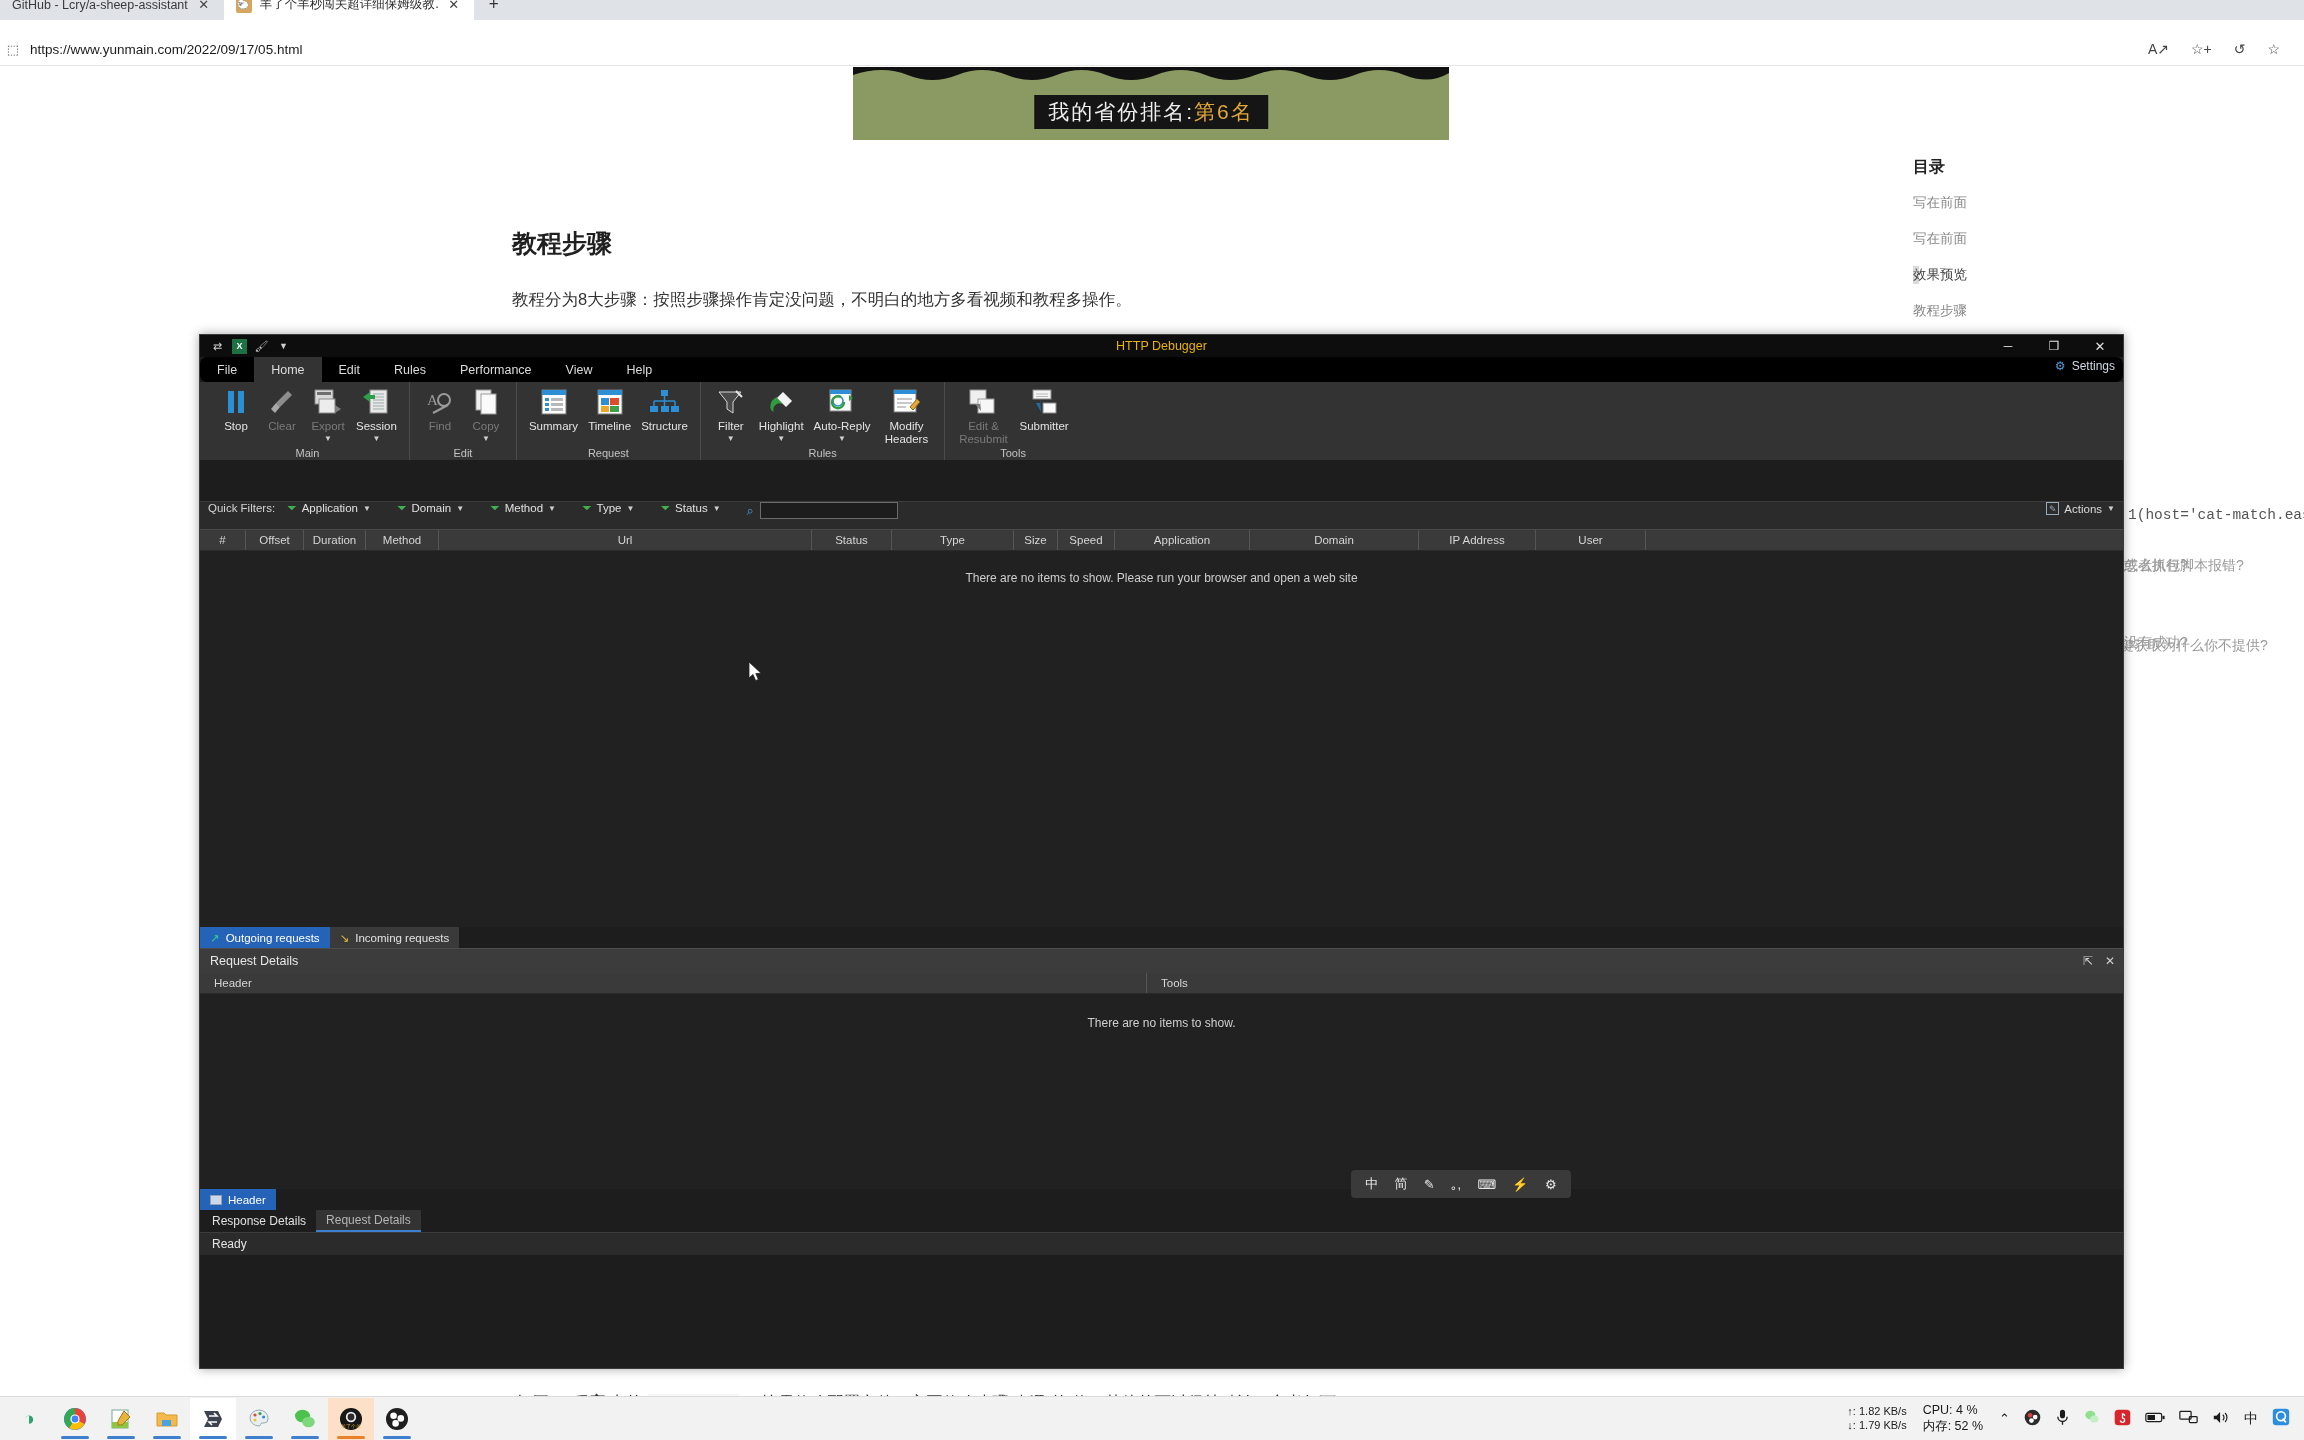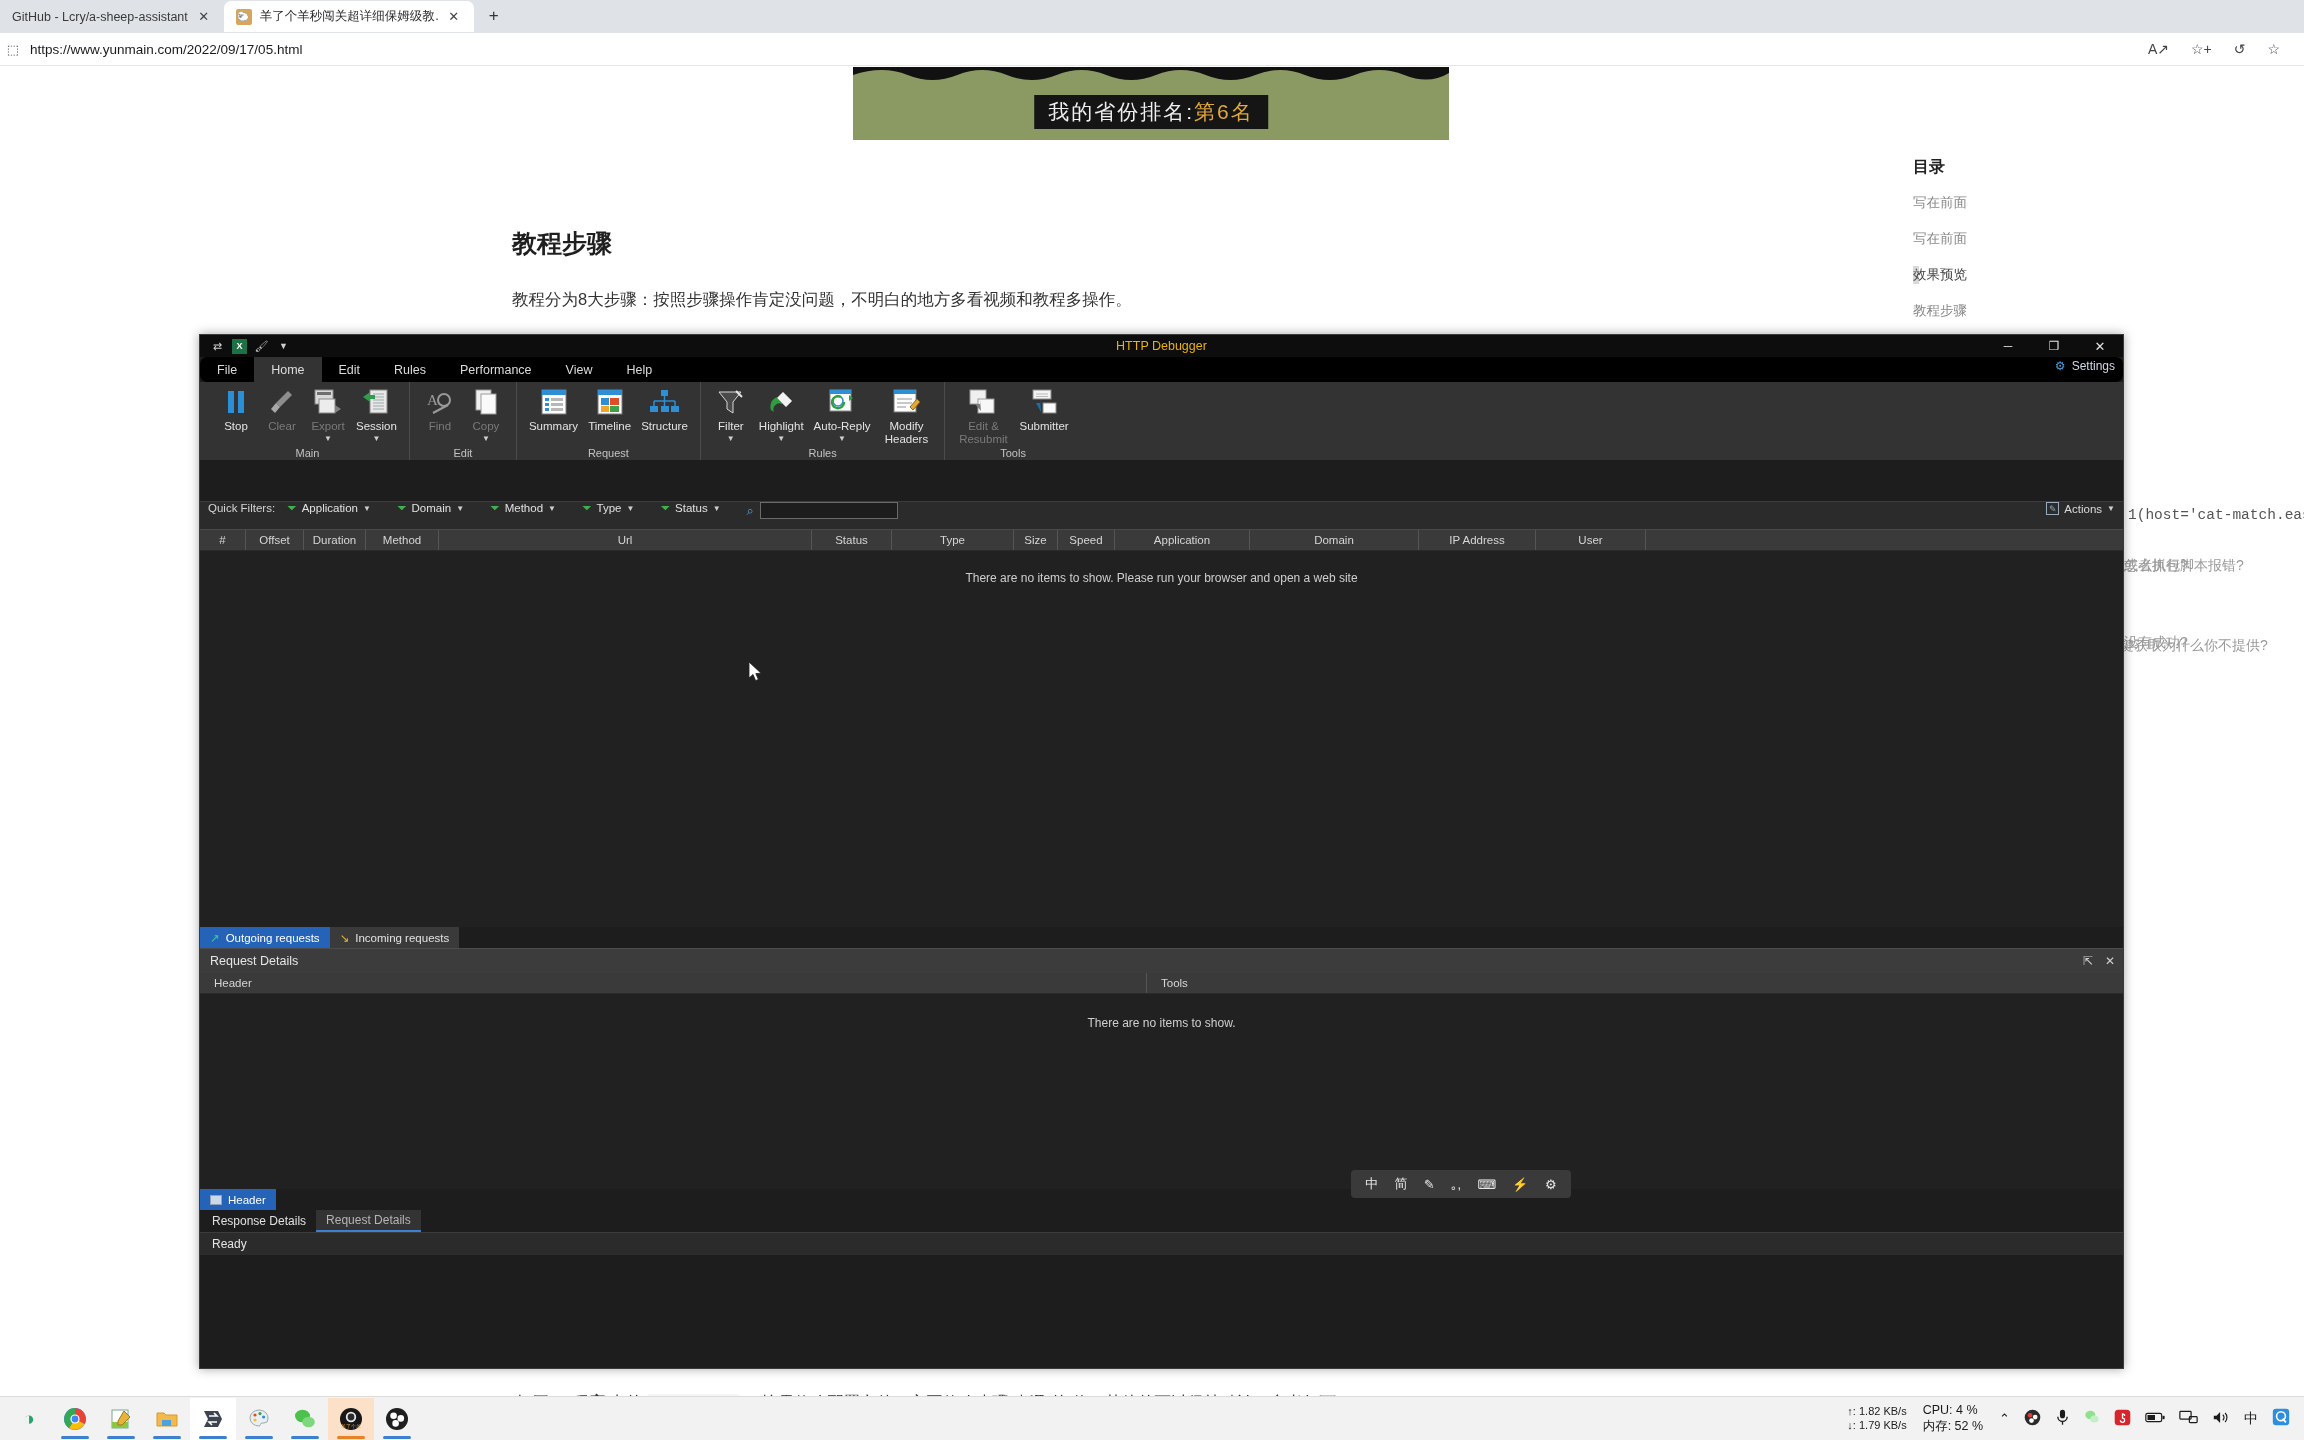--- a/index.html
+++ b/index.html
@@ -8,23 +8,23 @@
     width: 2304px; height: 1440px;
     overflow: hidden;
     font-family: "Liberation Sans", sans-serif;
     background: #ffffff;
   }
 
   
   .browser { position:absolute; left:0; top:0; width:2304px; height:1396px; background:#ffffff; }
 
   .tabstrip {
-    position:absolute; left:0; top:0; width:2304px; height:33px;
+    position:absolute; left:0; top:0; width:2304px; height:20px;
     background:#dfe2e6;
-    display:flex; align-items:center; padding-left:0px;
+    display:flex; align-items:flex-end; padding-left:0px;
   }
   .tab {
     height:31px; display:flex; align-items:center; gap:8px;
     padding:0 12px; font-size:12.5px; color:#2b2b2b;
     border-top-left-radius:7px; border-top-right-radius:7px;
     max-width:250px; position:relative;
   }
   .tab.inactive { background:#dfe2e6; color:#3a3a3a; }
   .tab.active { background:#ffffff; }
   .tab-favicon {

